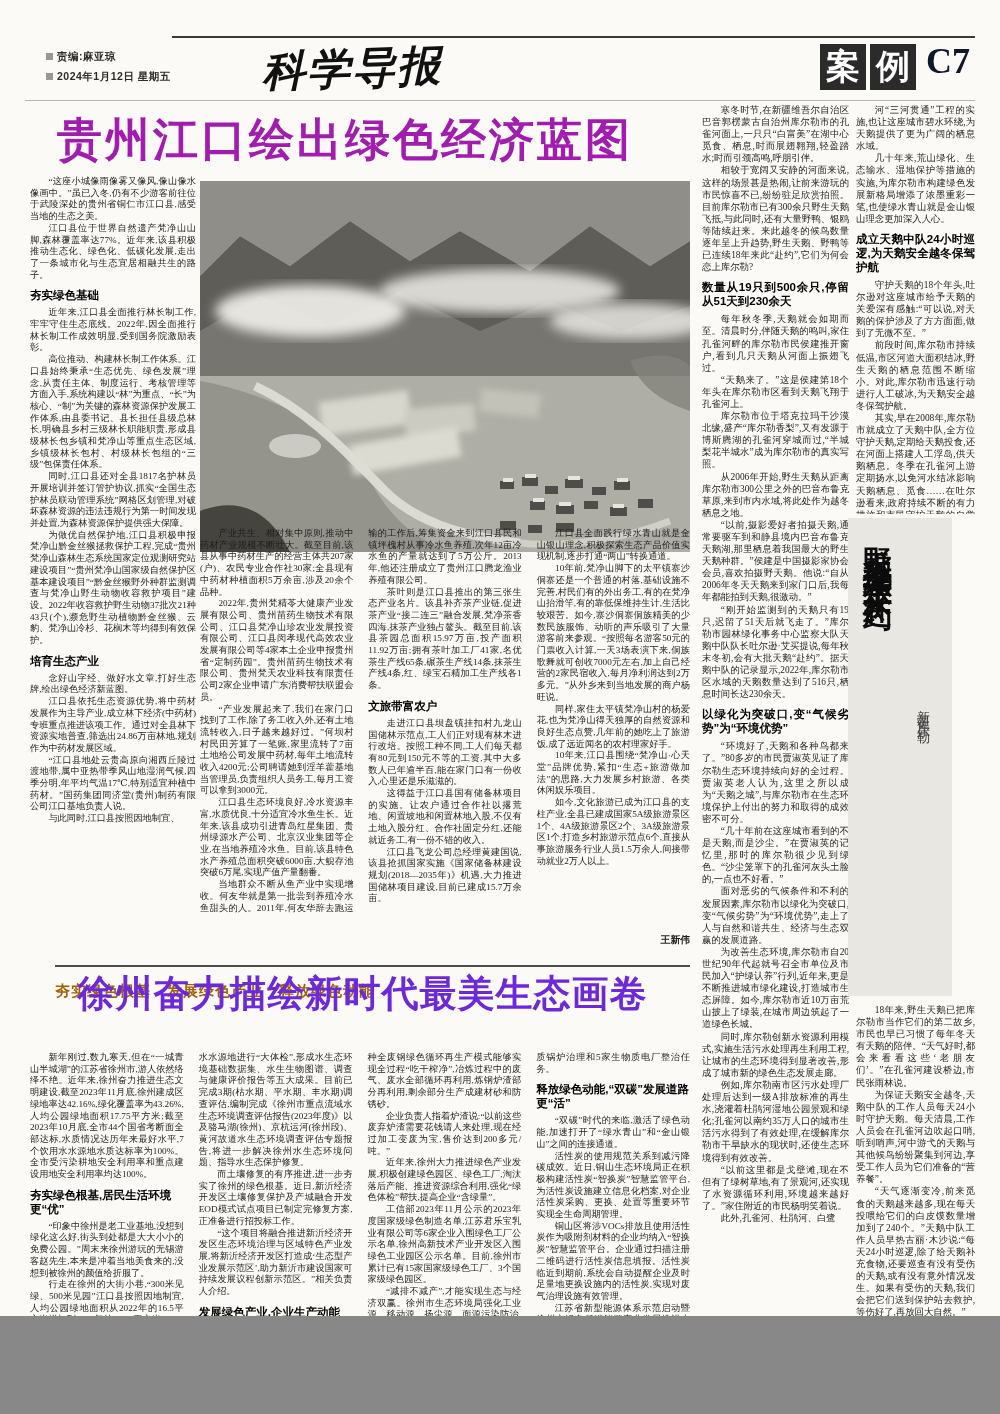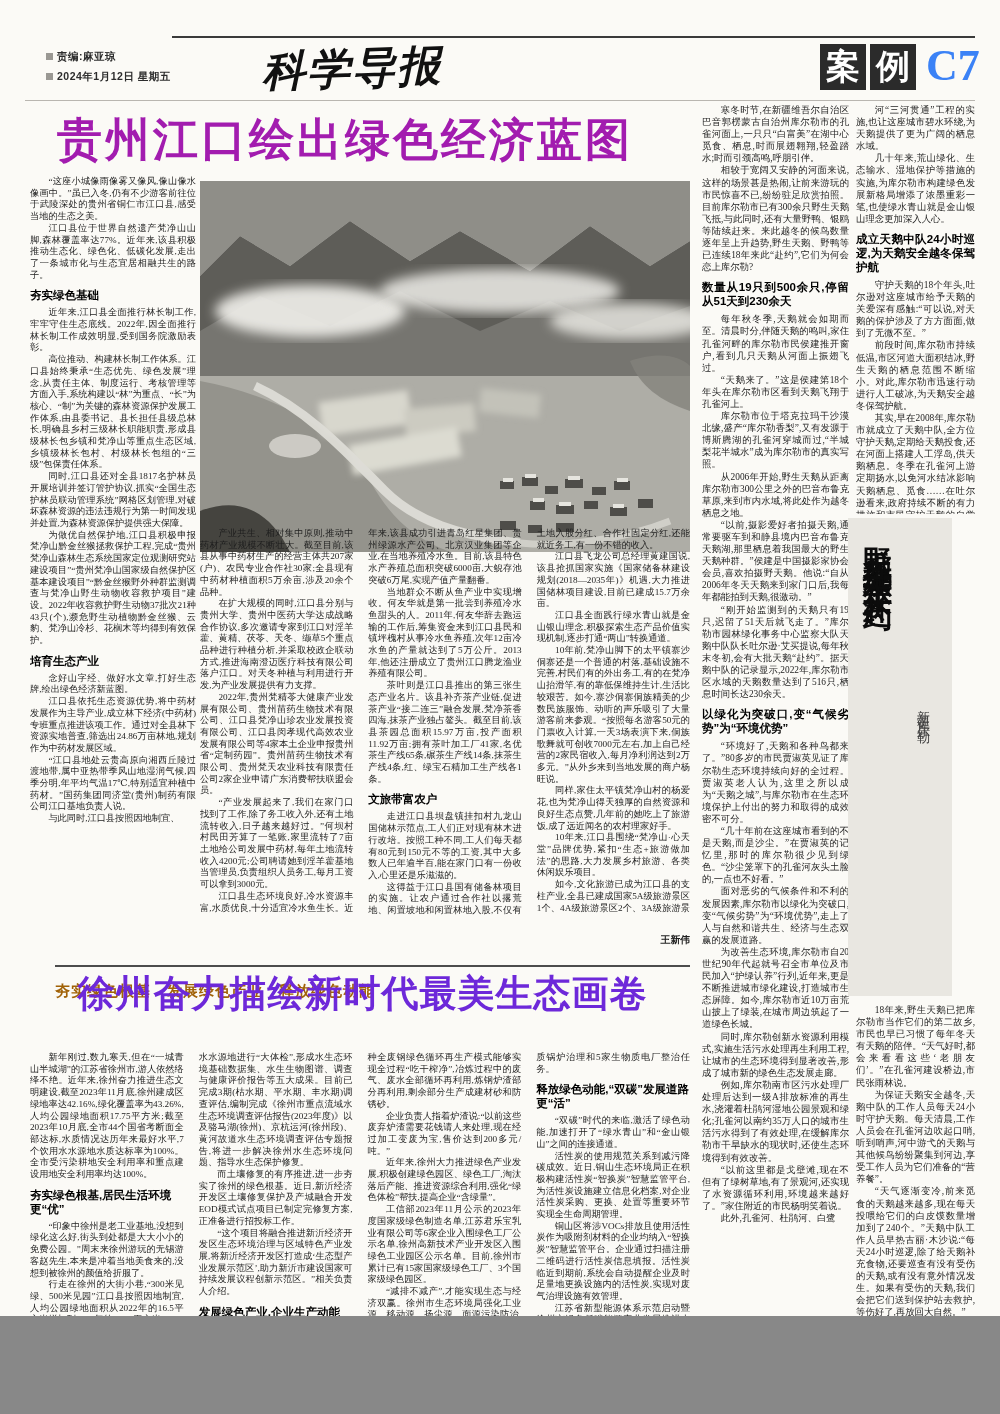--- a/index.html
+++ b/index.html
@@ -11,21 +11,21 @@
   .top-rule{left:172px;top:36px;width:803px;height:2px;background:#3a3a3a;}
   .header-rule{left:25px;top:100px;width:950px;height:1px;background:#b9b6b0;}
   .ed-line{left:46px;width:170px;font-family:"Liberation Sans","DejaVu Sans",sans-serif;
            font-size:10.5px;font-weight:bold;color:#2c2c2c;letter-spacing:.5px;}
   .sq{display:inline-block;width:7px;height:7px;background:#9a9893;margin-right:4px;}
   .masthead{left:262px;top:40px;width:190px;font-size:43px;font-weight:900;font-style:italic;
             transform:rotate(-2deg);letter-spacing:2px;color:#111;}
   .sec-block{top:44px;width:46px;height:46px;background:#2b2b2b;color:#fff;
              font-size:34px;font-weight:900;text-align:center;line-height:46px;
              font-family:"Liberation Serif","DejaVu Serif",serif;}
-  .page-no{left:926px;top:40px;font-size:44px;font-weight:900;color:#3b82f6;
+  .page-no{left:926px;top:40px;font-size:36px;font-weight:900;color:#0f172a;
            font-family:"Liberation Serif","DejaVu Serif",serif;}
   
   .a1-headline{left:45px;top:110px;width:600px;text-align:center;font-size:45px;font-weight:900;
                letter-spacing:3px;color:#a21caf;font-family:"Liberation Sans","DejaVu Sans",sans-serif;}
   .bodycol{font-size:9.2px;line-height:11.7px;text-align:justify;overflow:hidden;}
   .bodycol p, .flow-p{margin:0;text-indent:2em;text-align:justify;}
   .flow-subhead{font-family:"Liberation Sans","DejaVu Sans",sans-serif;font-weight:700;
                 font-size:11.5px;line-height:14px;margin:7px 0 5px 0;text-indent:0;color:#000;}
   .a1-col1{left:30px;top:176px;width:166px;height:774px;}
   .photo-box{left:200px;top:181px;width:490px;height:371px;overflow:hidden;background:#c8c7c2;}
@@ -145,21 +145,20 @@
           <rect x="359" y="321" width="12" height="4"></rect>
         <rect x="413" y="323" width="11" height="4"></rect>
       </g>
       <path d="M0,330 C40,315 70,330 90,371 L0,371 Z" fill="#45443f"></path>
       <path d="M430,180 C460,170 480,175 490,185 L490,230 C460,220 440,205 430,180 Z" fill="#83827c" opacity="0.8"></path>
     </svg>
   </div>
 
   <div class="abs a1-flow">
       <p class="flow-p">产业共生、相对集中原则,推动中药材产业规模不断壮大。截至目前,该县从事中药材生产的经营主体共207家(户)、农民专业合作社30家;全县现有中药材种植面积5万余亩,涉及20余个品种。</p>
-      <p class="flow-p">在扩大规模的同时,江口县分别与贵州大学、贵州中医药大学达成战略合作协议,多次邀请专家到江口对淫羊藿、黄精、茯苓、天冬、缬草5个重点品种进行种植分析,并采取校政企联动方式,推进海南澄迈医疗科技有限公司落户江口。对天冬种植与利用进行开发,为产业发展提供有力支撑。</p>
       <p class="flow-p">2022年,贵州梵精苓大健康产业发展有限公司、贵州苗药生物技术有限公司、江口县梵净山珍农业发展投资有限公司、江口县闵孝现代高效农业发展有限公司等4家本土企业申报贵州省“定制药园”。贵州苗药生物技术有限公司、贵州梵天农业科技有限责任公司2家企业申请广东消费帮扶联盟会员。</p>
       <p class="flow-p">“产业发展起来了,我们在家门口找到了工作,除了务工收入外,还有土地流转收入,日子越来越好过。”何坝村村民田芳算了一笔账,家里流转了7亩土地给公司发展中药材,每年土地流转收入4200元;公司聘请她到淫羊藿基地当管理员,负责组织人员务工,每月工资可以拿到3000元。</p>
       <p class="flow-p">江口县生态环境良好,冷水资源丰富,水质优良,十分适宜冷水鱼生长。近年来,该县成功引进青岛红星集团、贵州绿源水产公司、北京汉业集团等企业,在当地养殖冷水鱼。目前,该县特色水产养殖总面积突破6000亩,大鲵存池突破6万尾,实现产值产量翻番。</p>
       <p class="flow-p">当地群众不断从鱼产业中实现增收。何友华就是第一批尝到养殖冷水鱼甜头的人。2011年,何友华辞去跑运输的工作后,筹集资金来到江口县民和镇坪槐村从事冷水鱼养殖,次年12亩冷水鱼的产量就达到了5万公斤。2013年,他还注册成立了贵州江口腾龙渔业养殖有限公司。</p>
       <p class="flow-p">茶叶则是江口县推出的第三张生态产业名片。该县补齐茶产业链,促进茶产业“接二连三”融合发展,梵净茶香四海,抹茶产业独占鳌头。截至目前,该县茶园总面积15.97万亩,投产面积11.92万亩;拥有茶叶加工厂41家,名优茶生产线65条,碾茶生产线14条,抹茶生产线4条,红、绿宝石精加工生产线各1条。</p>
       <h3 class="flow-subhead">文旅带富农户</h3>
       <p class="flow-p">走进江口县坝盘镇挂扣村九龙山国储林示范点,工人们正对现有林木进行改培。按照工种不同,工人们每天都有80元到150元不等的工资,其中大多数人已年逾半百,能在家门口有一份收入,心里还是乐滋滋的。</p>
       <p class="flow-p">这得益于江口县国有储备林项目的实施。让农户通过合作社以撂荒地、闲置坡地和闲置林地入股,不仅有土地入股分红、合作社固定分红,还能就近务工,有一份不错的收入。</p>
       <p class="flow-p">江口县飞龙公司总经理黄建国说,该县抢抓国家实施《国家储备林建设规划(2018—2035年)》机遇,大力推进国储林项目建设,目前已建成15.7万余亩。</p>
       <p class="flow-p">江口县全面践行绿水青山就是金山银山理念,积极探索生态产品价值实现机制,逐步打通“两山”转换通道。</p>

